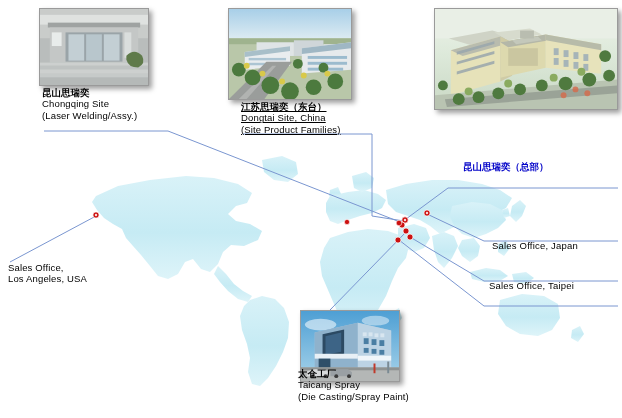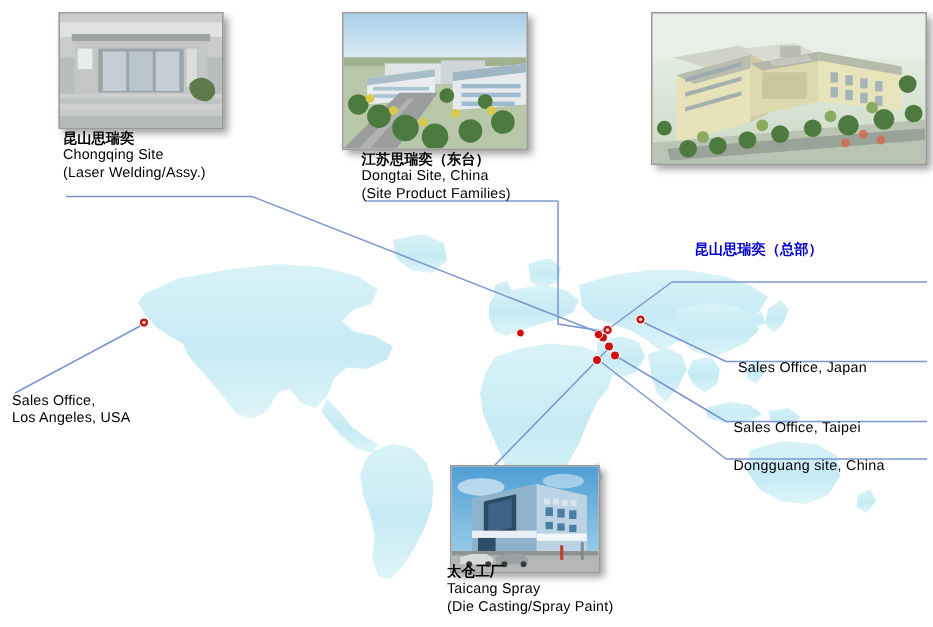--- a/index.html
+++ b/index.html
@@ -406,40 +406,39 @@
       <rect x="88" y="52" width="2" height="12" fill="#7a8a93"></rect>
     </svg>
   </div>
 
   <div class="label" style="left:42px;top:87px;">
     <div class="cn">昆山思瑞奕</div>
     <div>Chongqing Site</div>
     <div>(Laser Welding/Assy.)</div>
   </div>
 
-  <div class="label" style="left:241px;top:101px;">
+  <div class="label" style="left:241px;top:101px;text-decoration:underline;">
     <div class="cn">江苏思瑞奕（东台）</div>
     <div>Dongtai Site, China</div>
     <div>(Site Product Families)</div>
   </div>
 
   <div class="label hq" style="left:463px;top:161px;">
     <div class="cn">昆山思瑞奕（总部）</div>
   </div>
 
-  <div class="label" style="left:298px;top:376px;">
+  <div class="label" style="left:298px;top:368px;">
     <div class="cn">太仓工厂</div>
     <div>Taicang Spray</div>
     <div>(Die Casting/Spray Paint)</div>
   </div>
 
   <div class="label" style="left:8px;top:262px;">
     <div>Sales Office,</div>
     <div>Los Angeles, USA</div>
   </div>
 
   <div class="rlabel" style="left:492px;top:226px;">Sales Office, Japan</div>
 
   <div class="rlabel" style="left:489px;top:266px;">Sales Office, Taipei</div>
 
-  <div class="rlabel" style="left:489px;top:291px;">Dongguang site, China</div>
 
 </div>
 
 </body></html>

